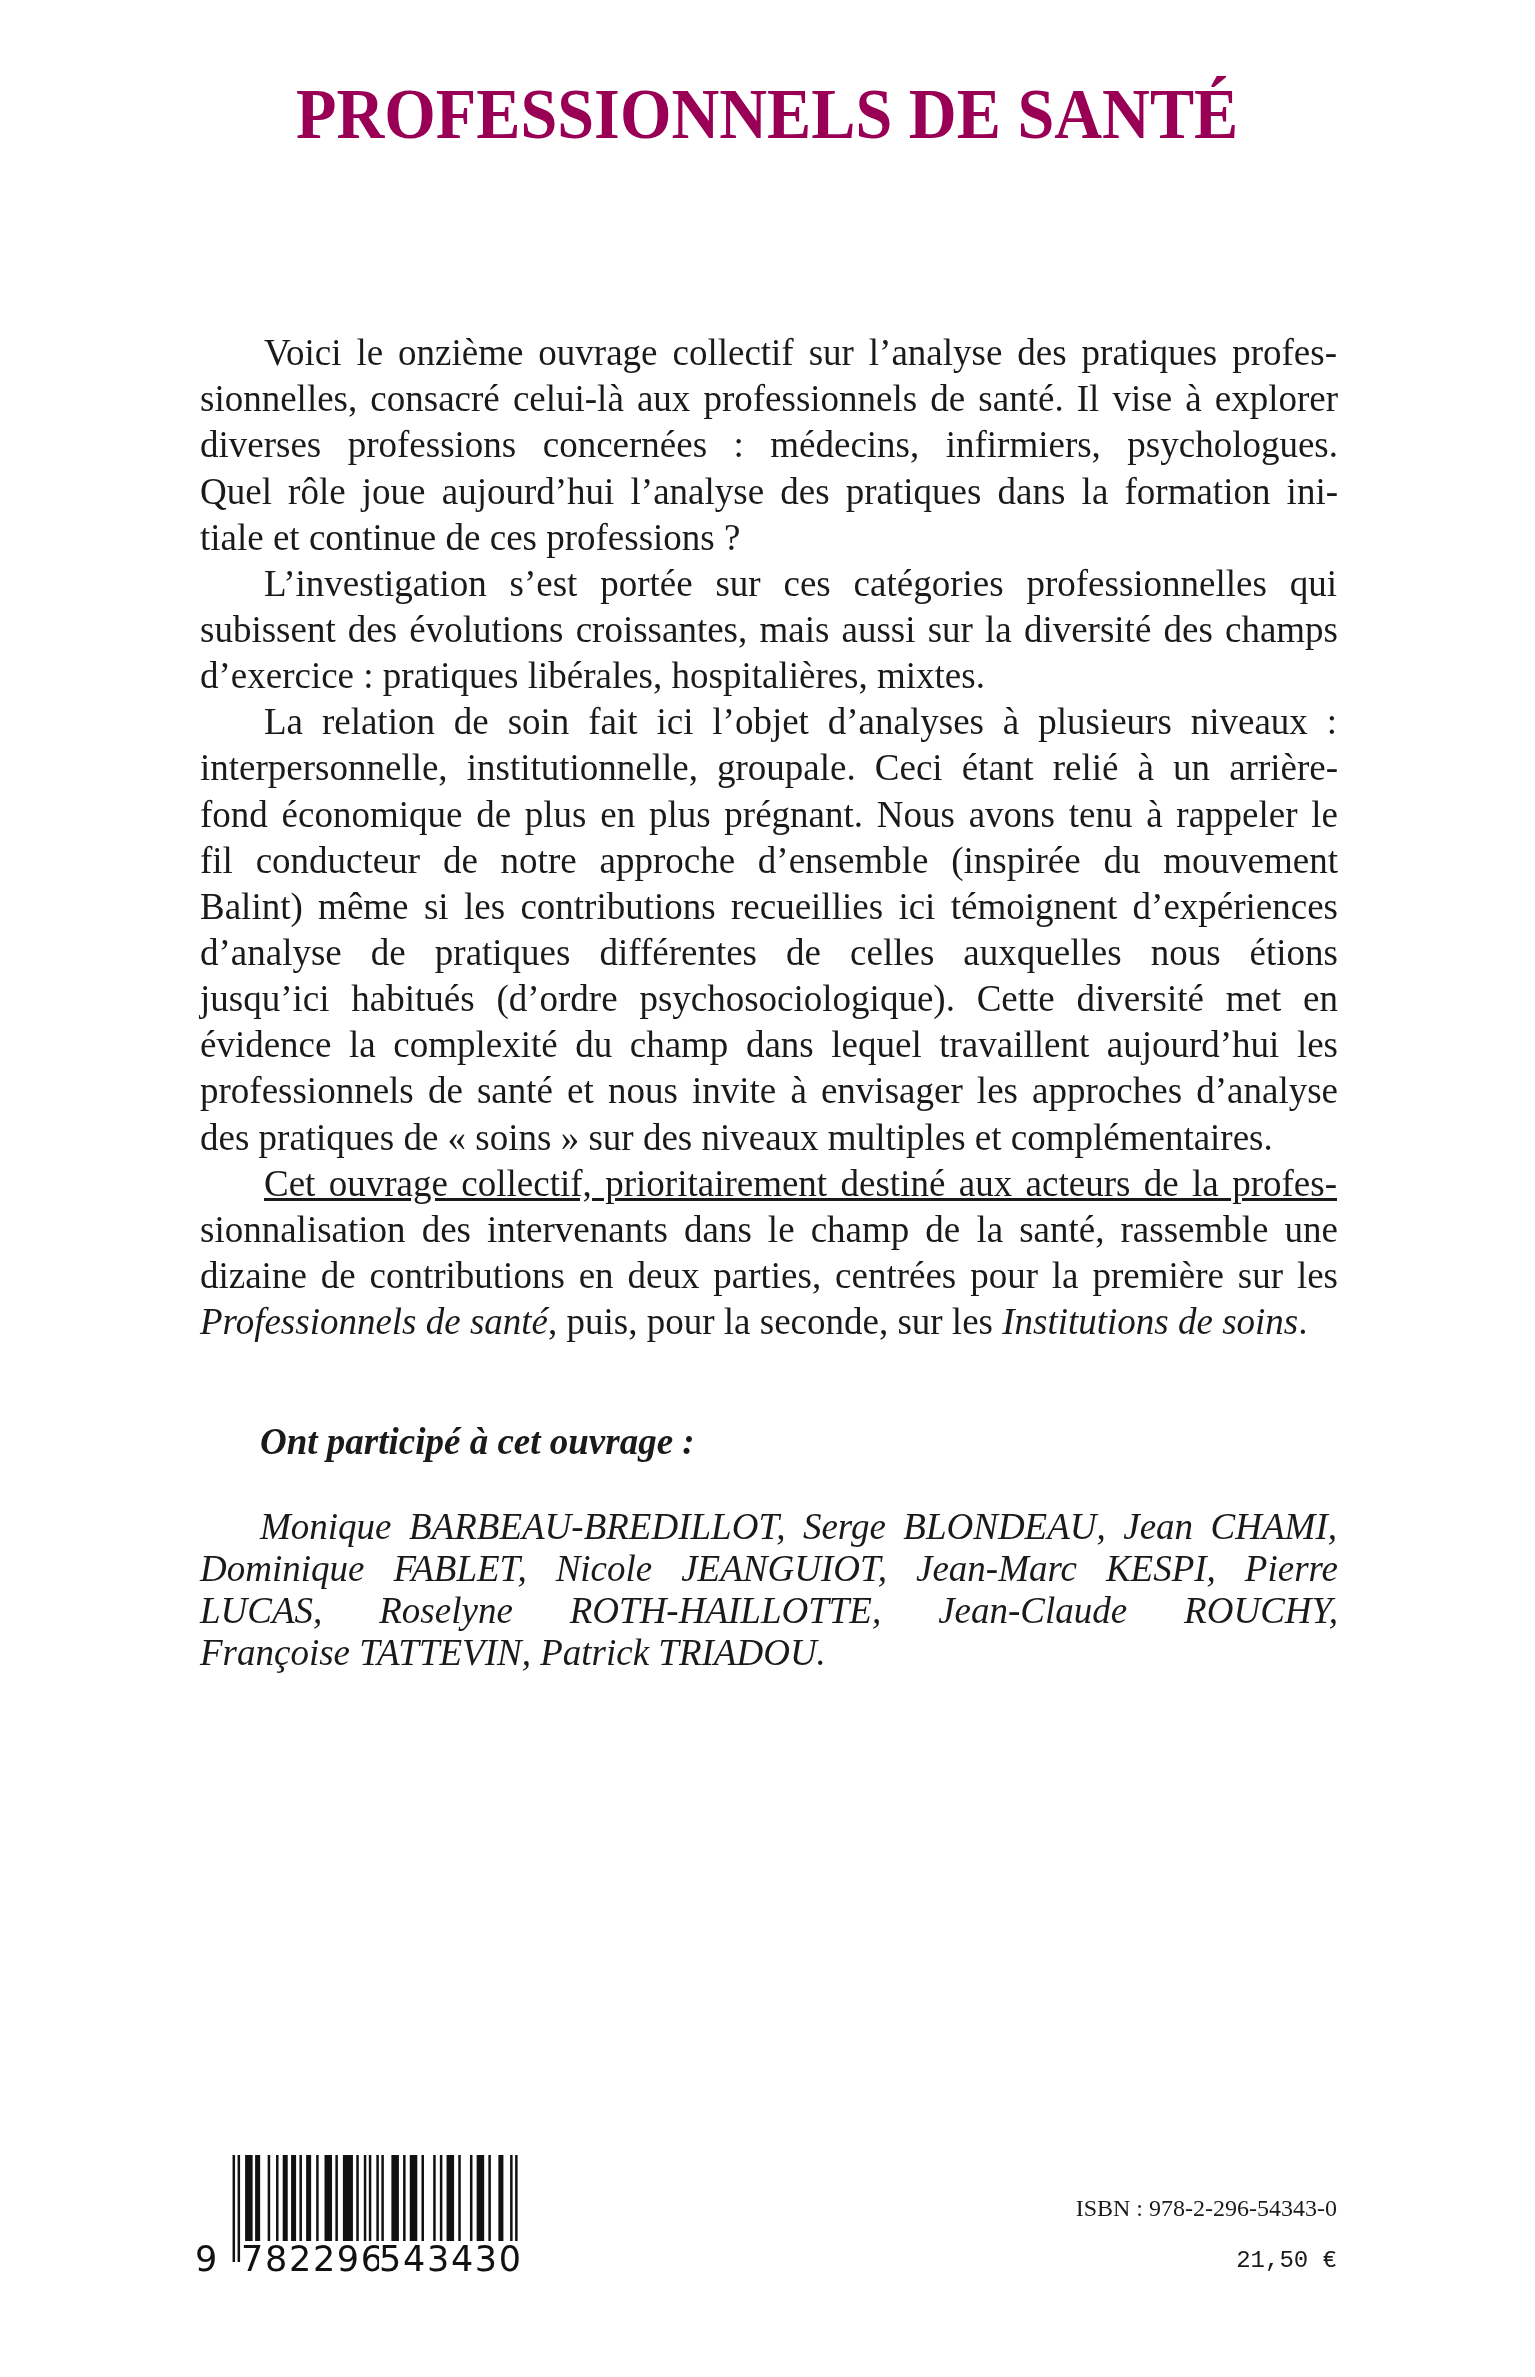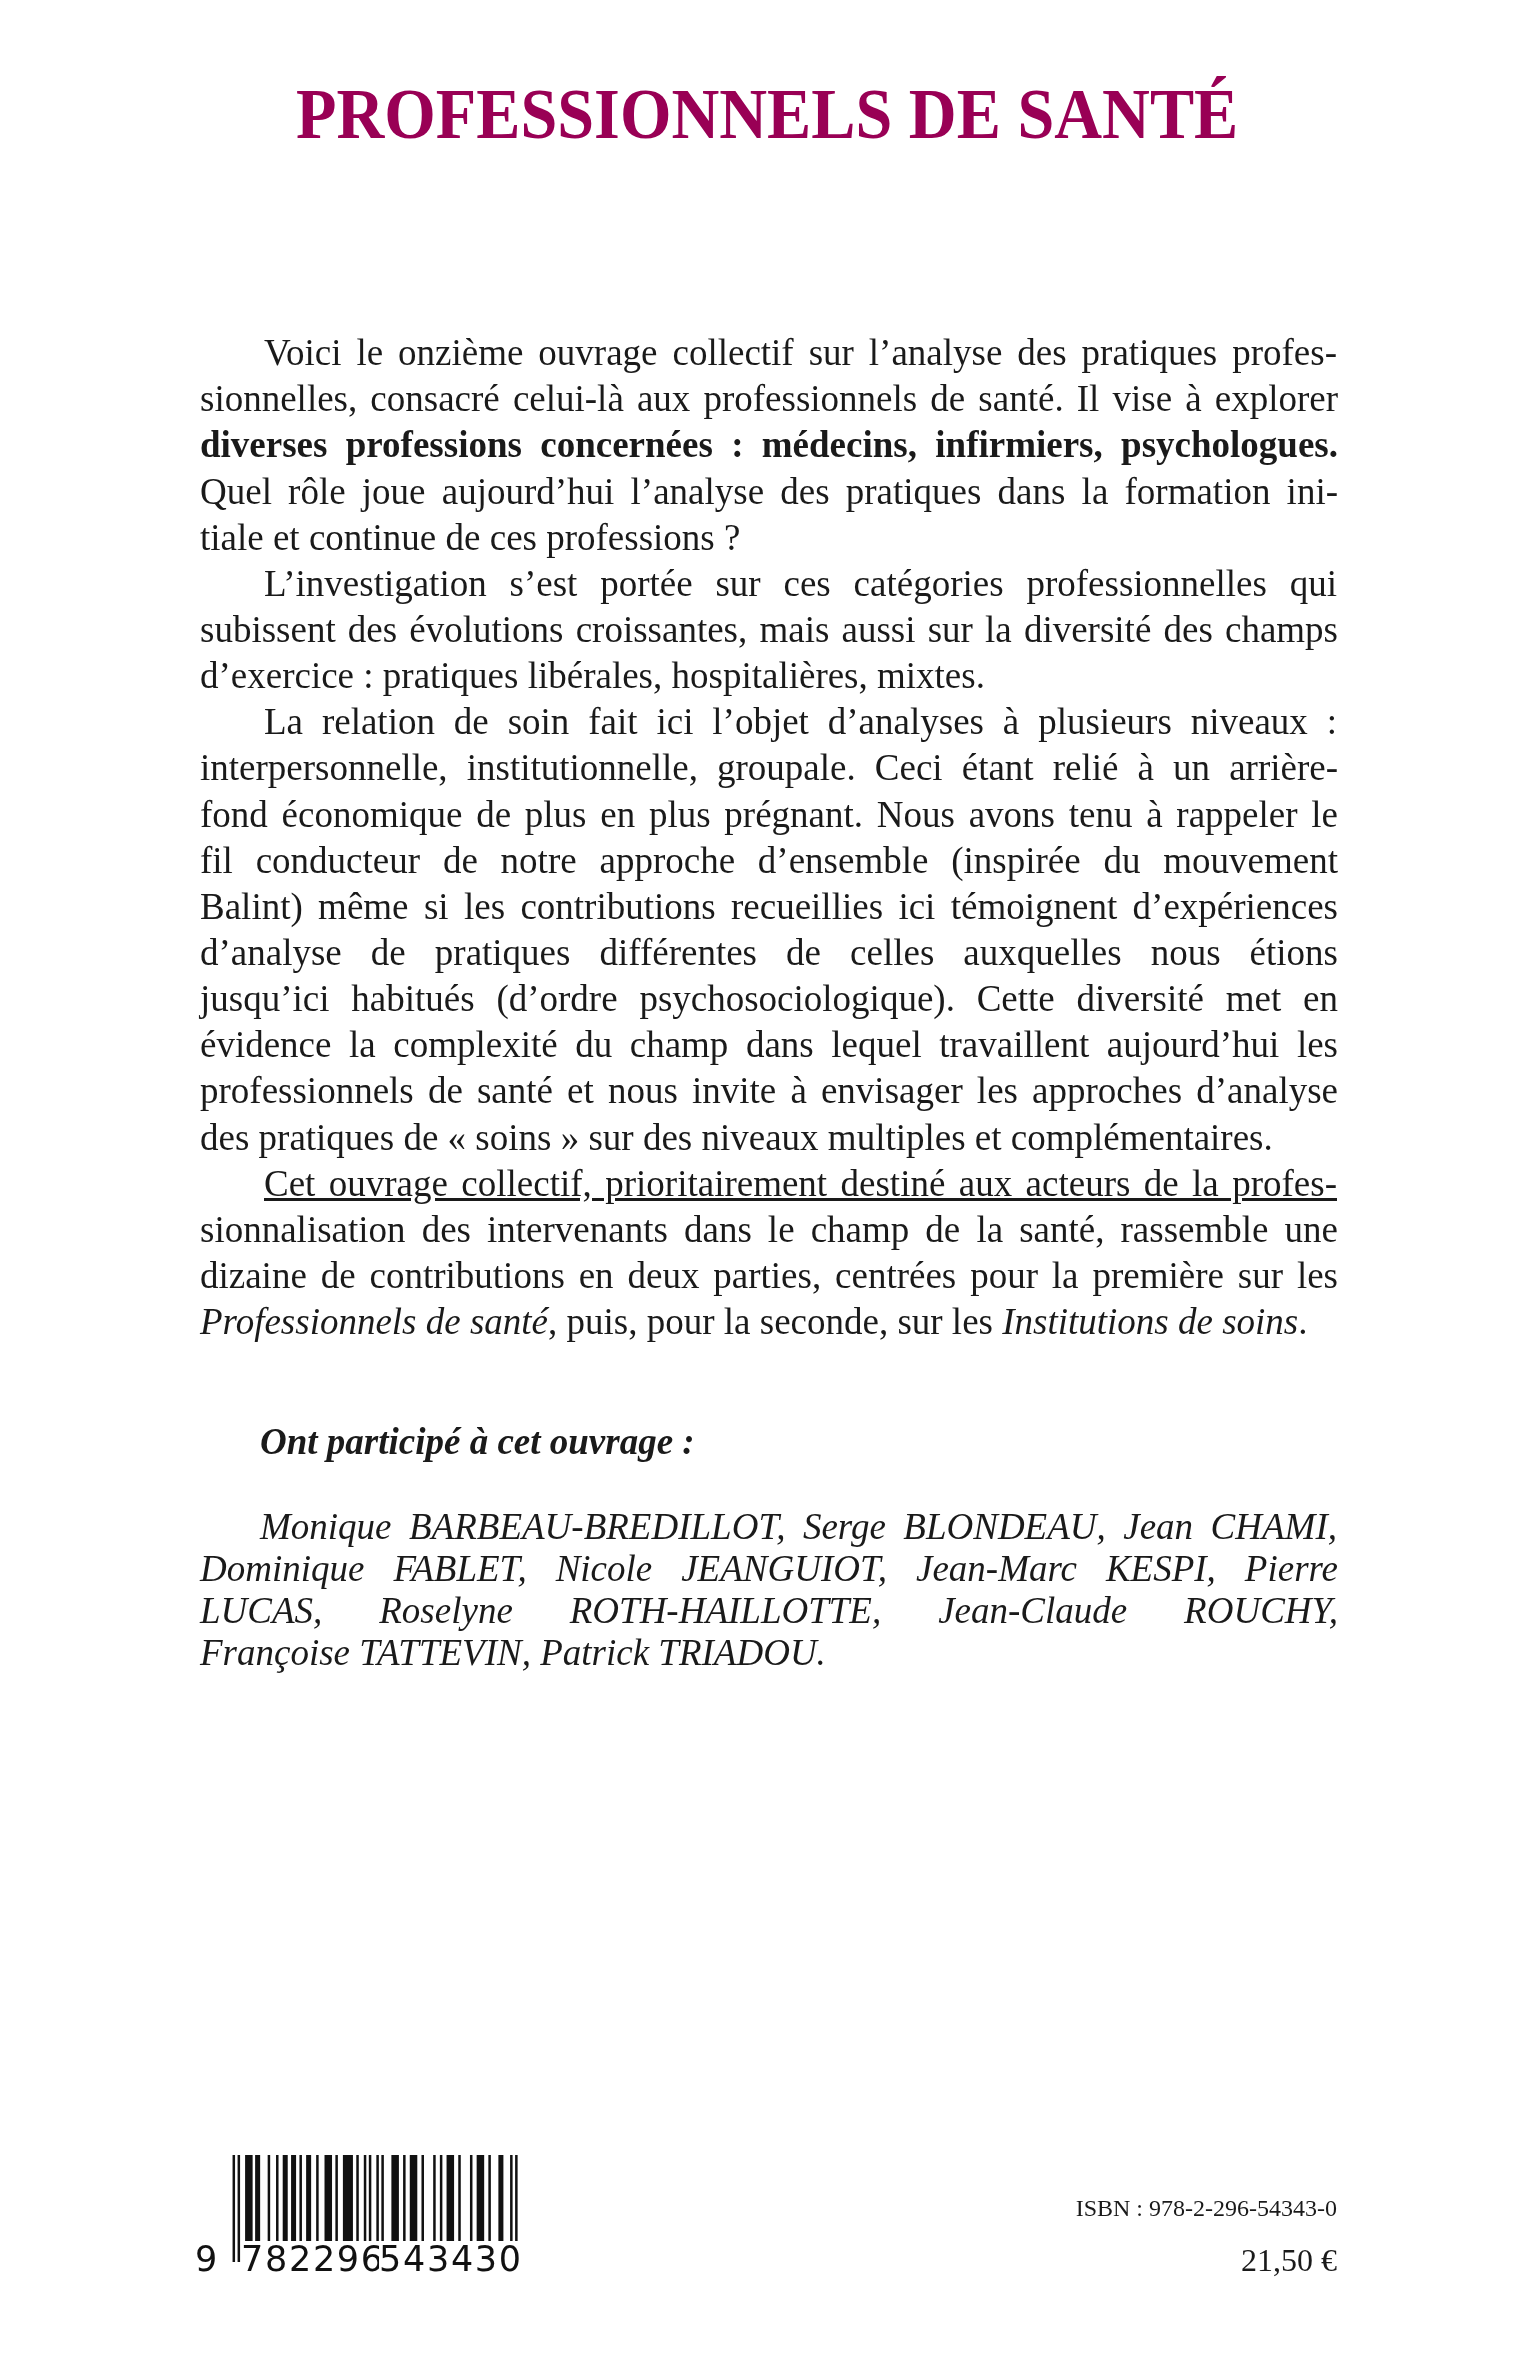--- a/index.html
+++ b/index.html
@@ -47,38 +47,38 @@
     font-family: "DejaVu Sans", sans-serif; font-size: 35px; line-height: 37px;
     color: #111; white-space: nowrap; background: #fff;
   }
   .isbn {
     position: absolute; right: 198px; top: 2182px;
     font-family: "Liberation Serif", "DejaVu Serif", serif;
     font-size: 24px; line-height: 37px; color: #1a1a1a; white-space: nowrap;
   }
   .price {
     position: absolute; right: 198px; top: 2234px;
-    font-family: Liberation Serif, serif;
-    font-size: 32px; line-height: 37px; color: #1a1a1a; white-space: nowrap;
+    font-family: Liberation Mono, monospace;
+    font-size: 24px; line-height: 37px; color: #1a1a1a; white-space: nowrap;
   }
 </style>
 </head>
 <body>
 
 <div class="page">
 
   <div class="title-line" style="top:70px;">
     <span style="transform:scaleX(0.92);">PROFESSIONNELS DE SANTÉ</span>
   </div>
 
   <div>
 
     <div class="body-line indent" style="top:322px;">Voici le onzième ouvrage collectif sur l’analyse des pratiques profes-</div>
     <div class="body-line" style="top:368px;">sionnelles, consacré celui-là aux professionnels de santé. Il vise à explorer</div>
-    <div class="body-line" style="top:414px;font-weight:bold;">diverses professions concernées : médecins, infirmiers, psychologues.</div>
+    <div class="body-line" style="top:414px;">diverses professions concernées : médecins, infirmiers, psychologues.</div>
     <div class="body-line" style="top:461px;">Quel rôle joue aujourd’hui l’analyse des pratiques dans la formation ini-</div>
     <div class="body-line last" style="top:507px;">tiale et continue de ces professions ?</div>
 
     <div class="body-line indent" style="top:553px;">L’investigation s’est portée sur ces catégories professionnelles qui</div>
     <div class="body-line" style="top:599px;">subissent des évolutions croissantes, mais aussi sur la diversité des champs</div>
     <div class="body-line last" style="top:645px;">d’exercice : pratiques libérales, hospitalières, mixtes.</div>
 
     <div class="body-line indent" style="top:691px;">La relation de soin fait ici l’objet d’analyses à plusieurs niveaux :</div>
     <div class="body-line" style="top:737px;">interpersonnelle, institutionnelle, groupale. Ceci étant relié à un arrière-</div>
     <div class="body-line" style="top:784px;">fond économique de plus en plus prégnant. Nous avons tenu à rappeler le</div>

